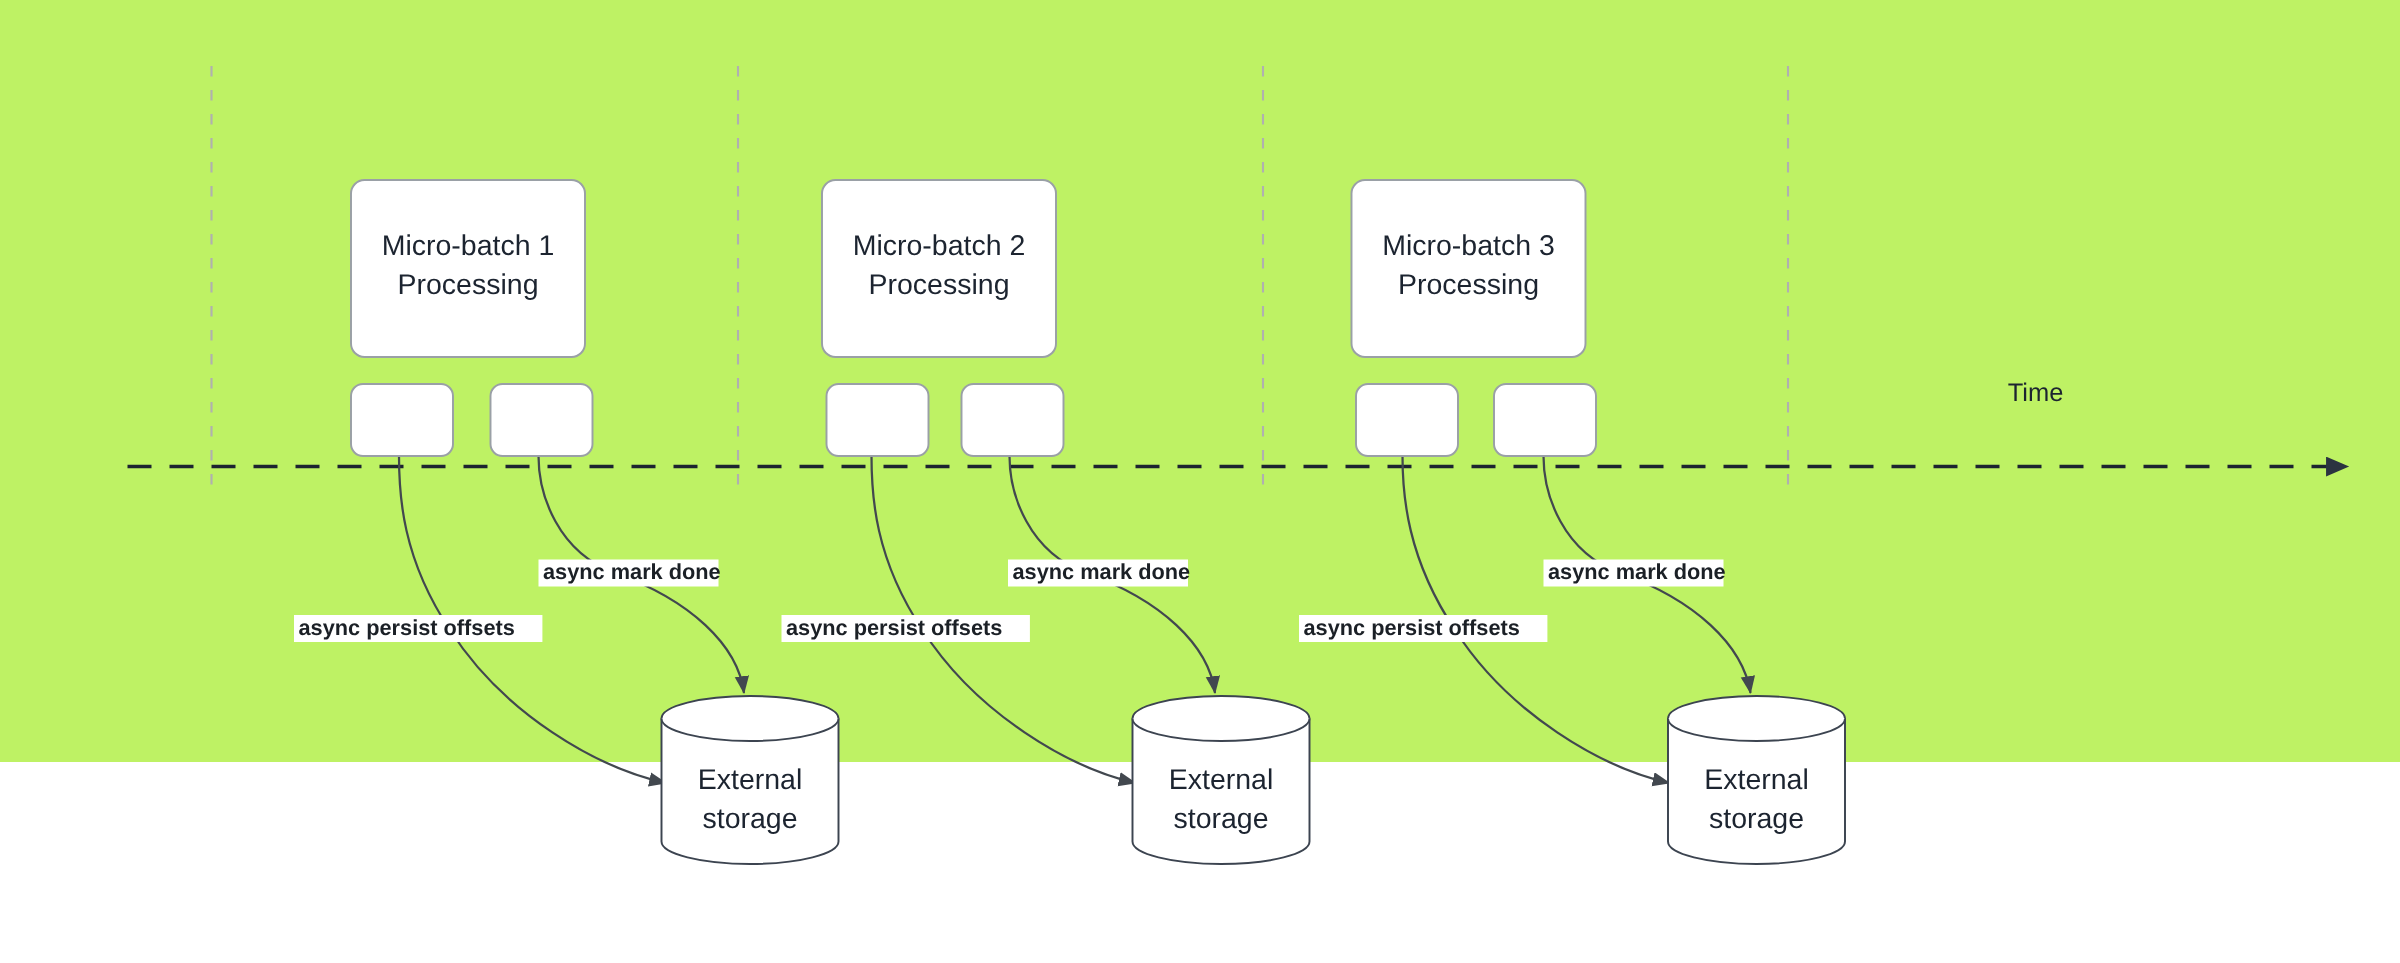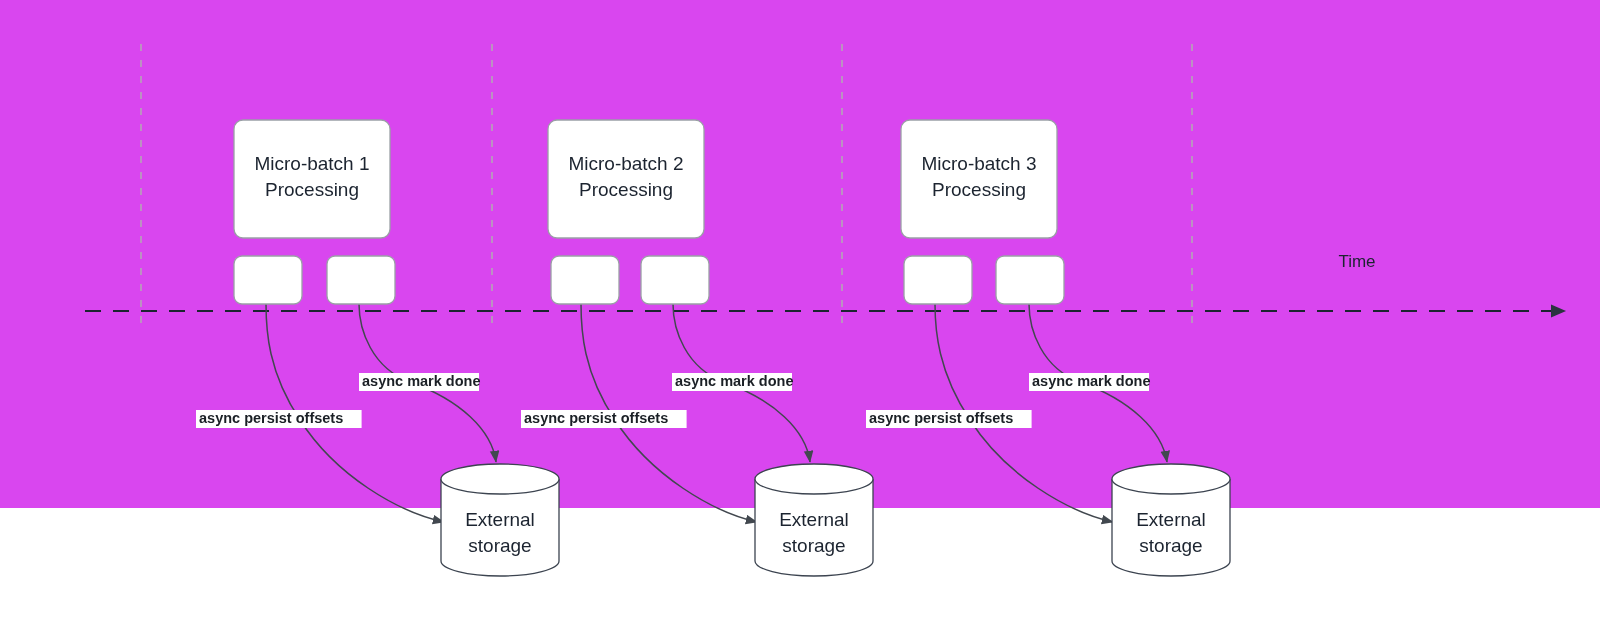--- a/index.html
+++ b/index.html
@@ -11,21 +11,21 @@
     width: 1600px;
     height: 642px;
     overflow: hidden;
     font-family: "Liberation Sans", sans-serif;
     color: #1c2430;
   }
   #canvas {
     position: relative;
     width: 1600px;
     height: 508px;
-    background: #d946ef;
+    background: #bef264;
   }
   svg.layer {
     position: absolute;
     left: 0;
     top: 0;
     width: 1600px;
     height: 642px;
     overflow: visible;
   }
   .box-label {

